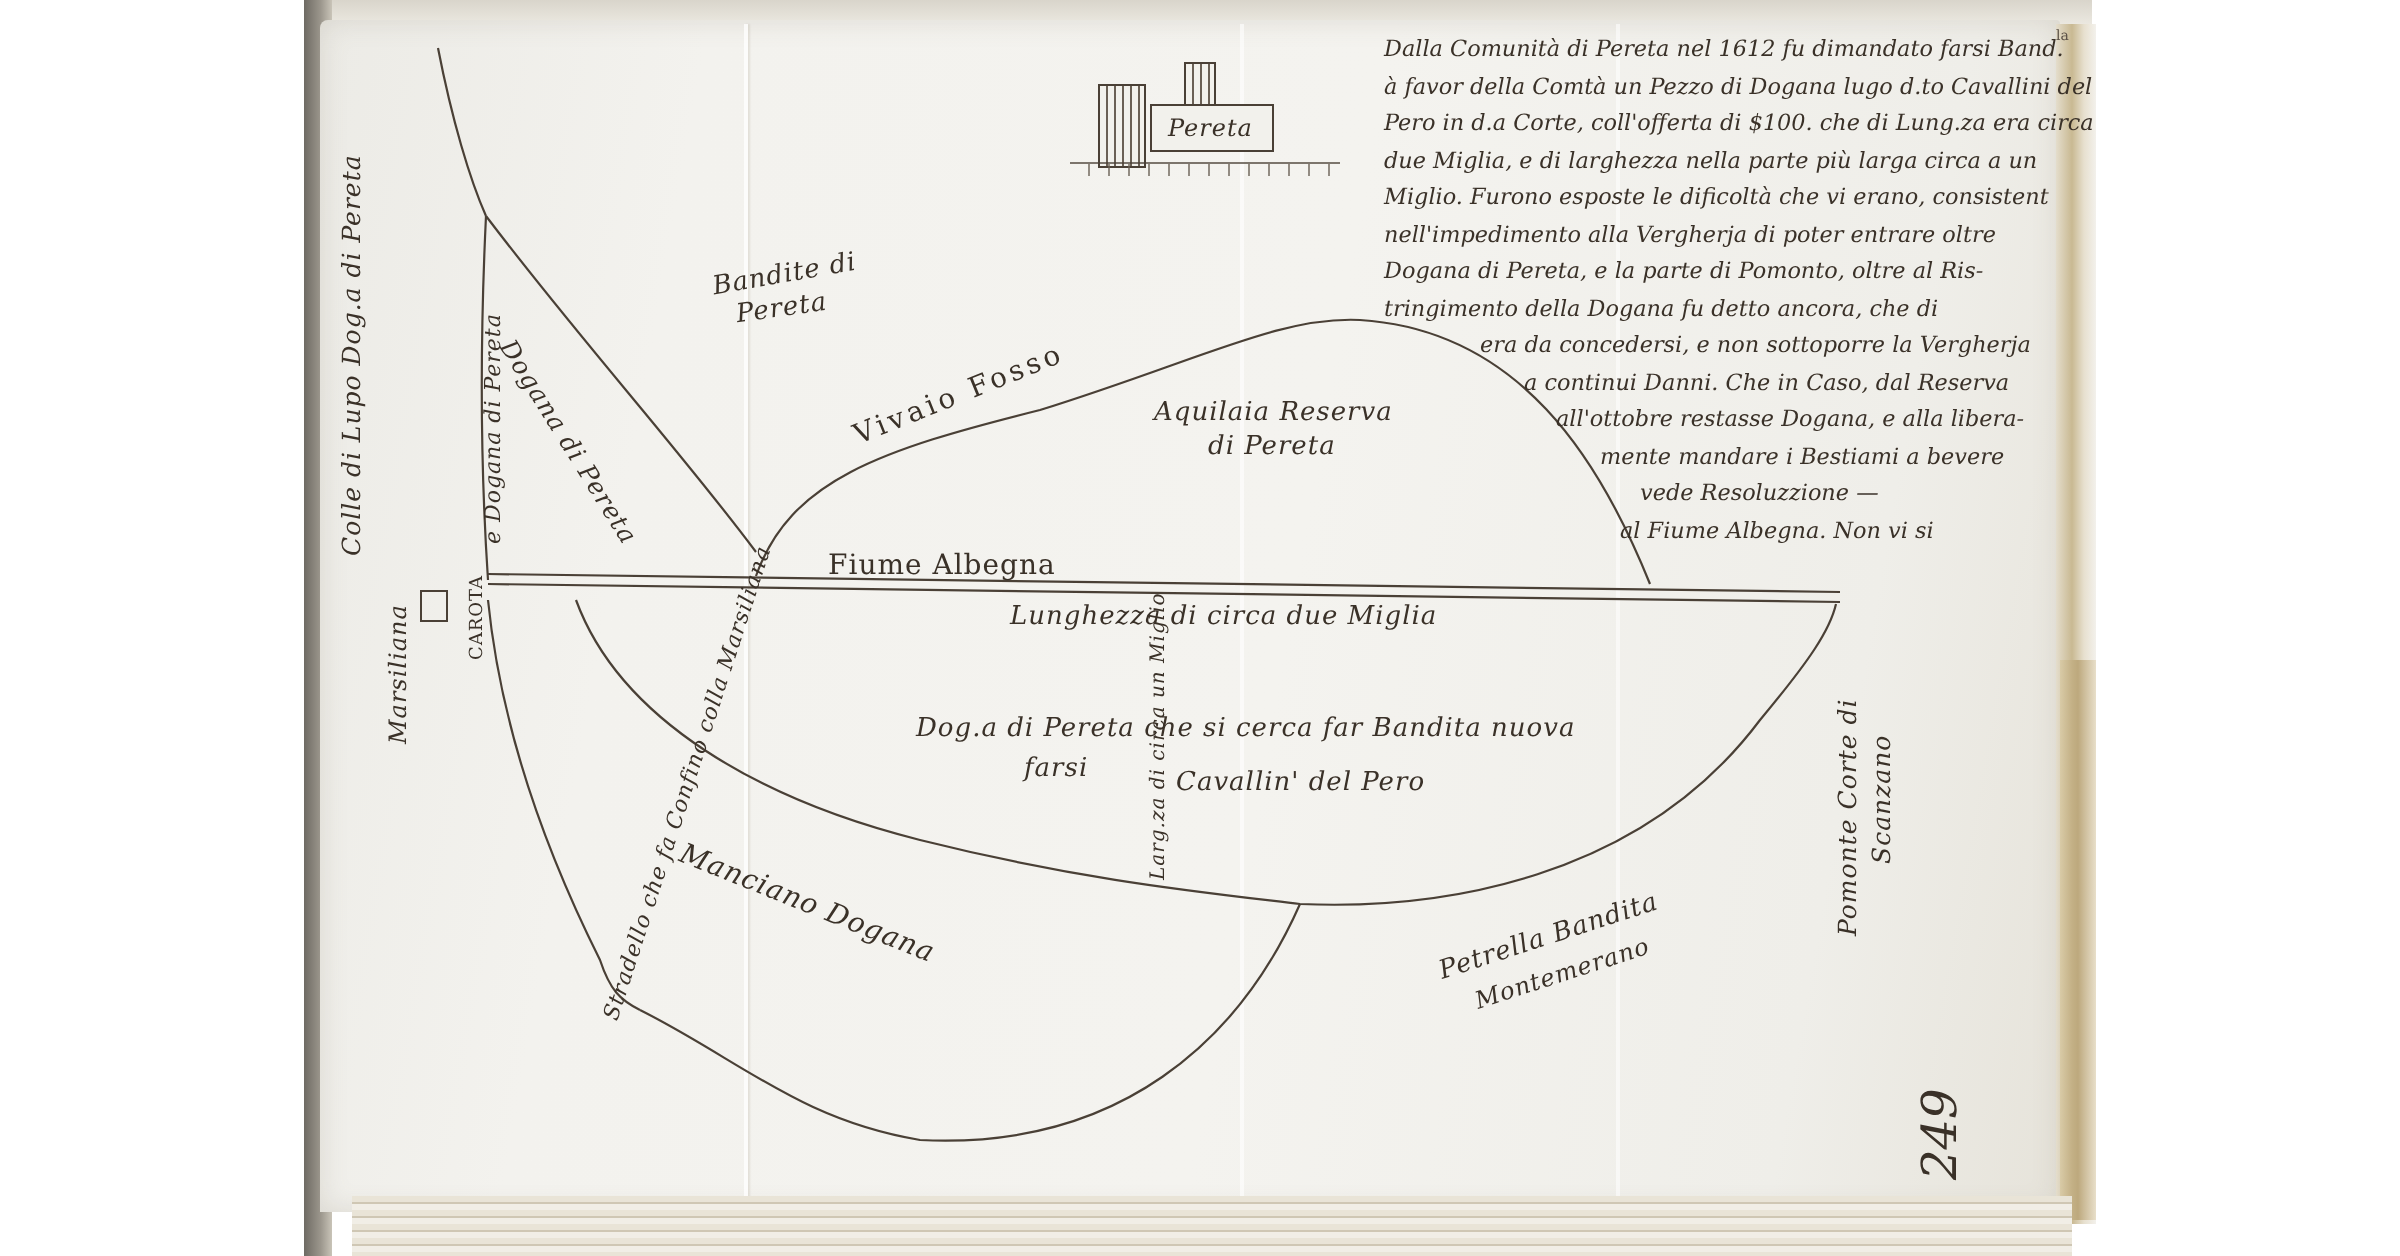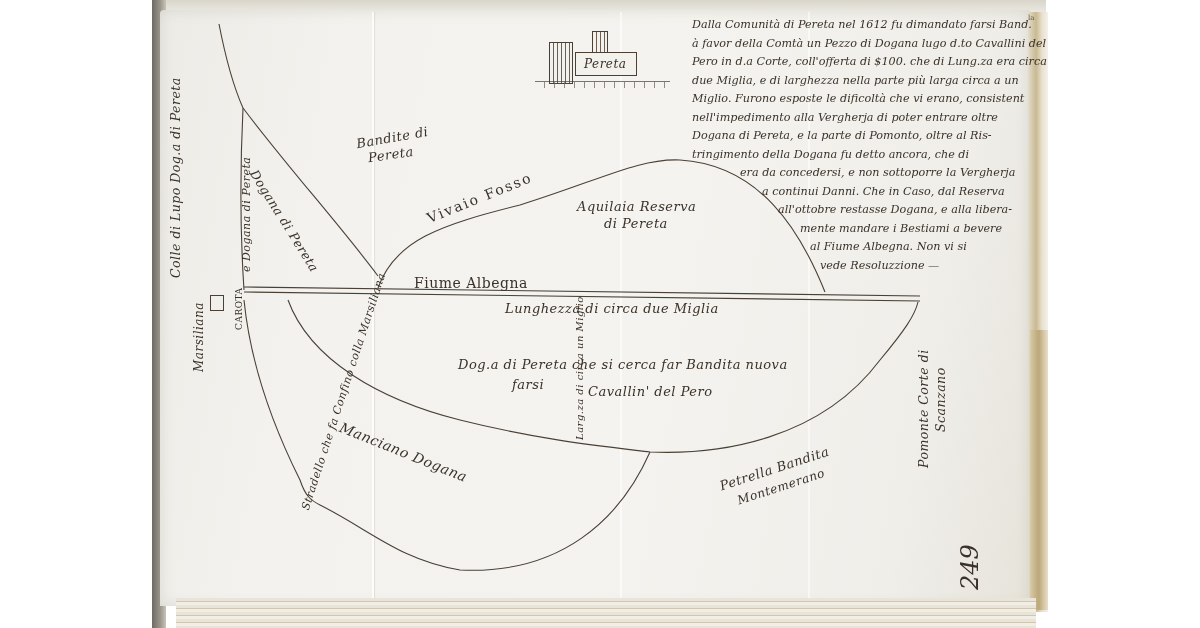--- a/index.html
+++ b/index.html
@@ -108,19 +108,19 @@
     <div style="padding-left:0">Pero in d.a Corte, coll'offerta di $100. che di Lung.za era circa</div>
     <div style="padding-left:0">due Miglia, e di larghezza nella parte più larga circa a un</div>
     <div style="padding-left:0">Miglio. Furono esposte le dificoltà che vi erano, consistent</div>
     <div style="padding-left:0">nell'impedimento alla Vergherja di poter entrare oltre</div>
     <div style="padding-left:0">Dogana di Pereta, e la parte di Pomonto, oltre al Ris-</div>
     <div style="padding-left:0">tringimento della Dogana fu detto ancora, che di</div>
     <div style="padding-left:48px">era da concedersi, e non sottoporre la Vergherja</div>
     <div style="padding-left:70px">a continui Danni. Che in Caso, dal Reserva</div>
     <div style="padding-left:86px">all'ottobre restasse Dogana, e alla libera-</div>
     <div style="padding-left:108px">mente mandare i Bestiami a bevere</div>
+    <div style="padding-left:128px">vede Resoluzzione —</div>
     <div style="padding-left:118px">al Fiume Albegna. Non vi si</div>
-    <div style="padding-left:128px">vede Resoluzzione —</div>
   </div>
 
   <div class="folio">la</div>
   <div class="pageno" style="left:956px;top:590px;">249</div>
 </div>
 
 </body></html>

